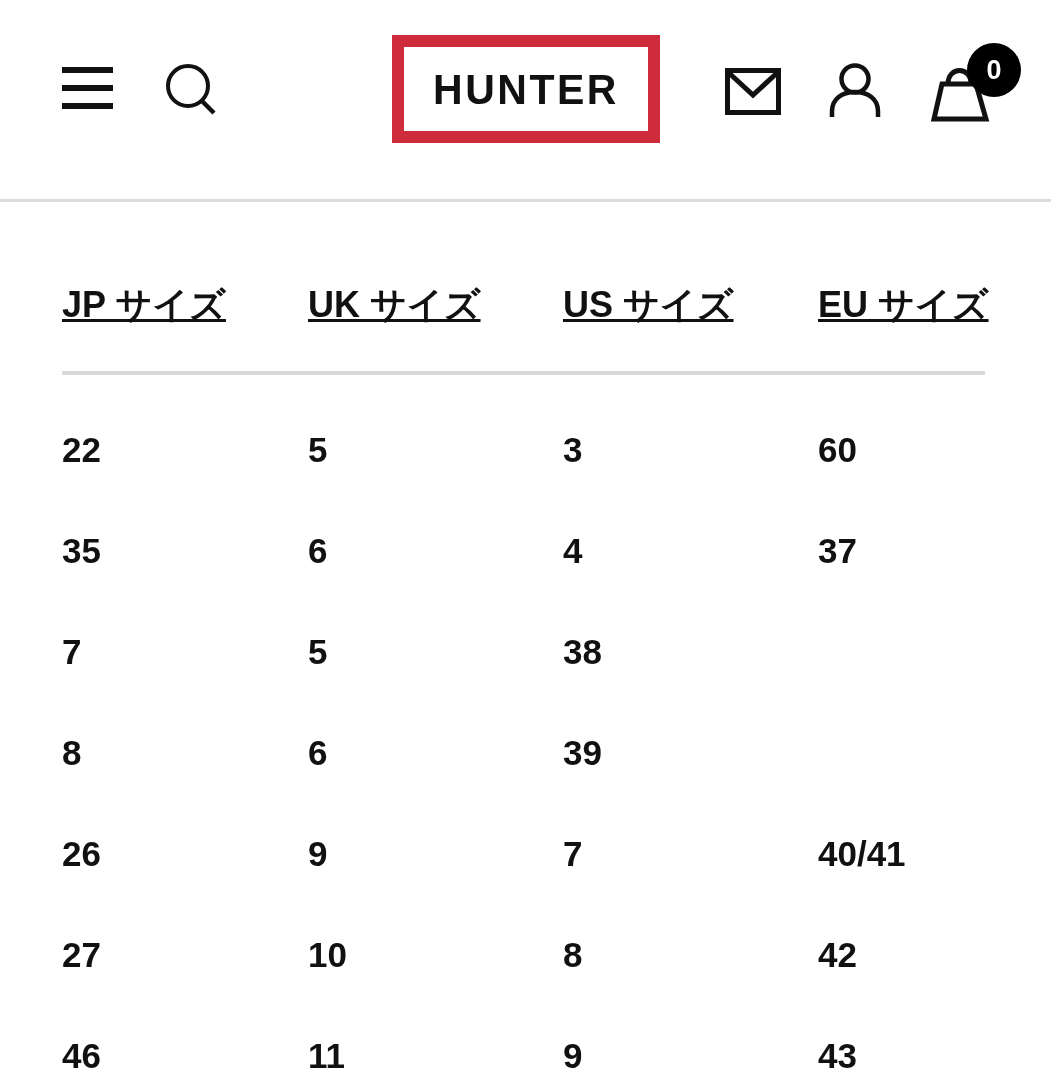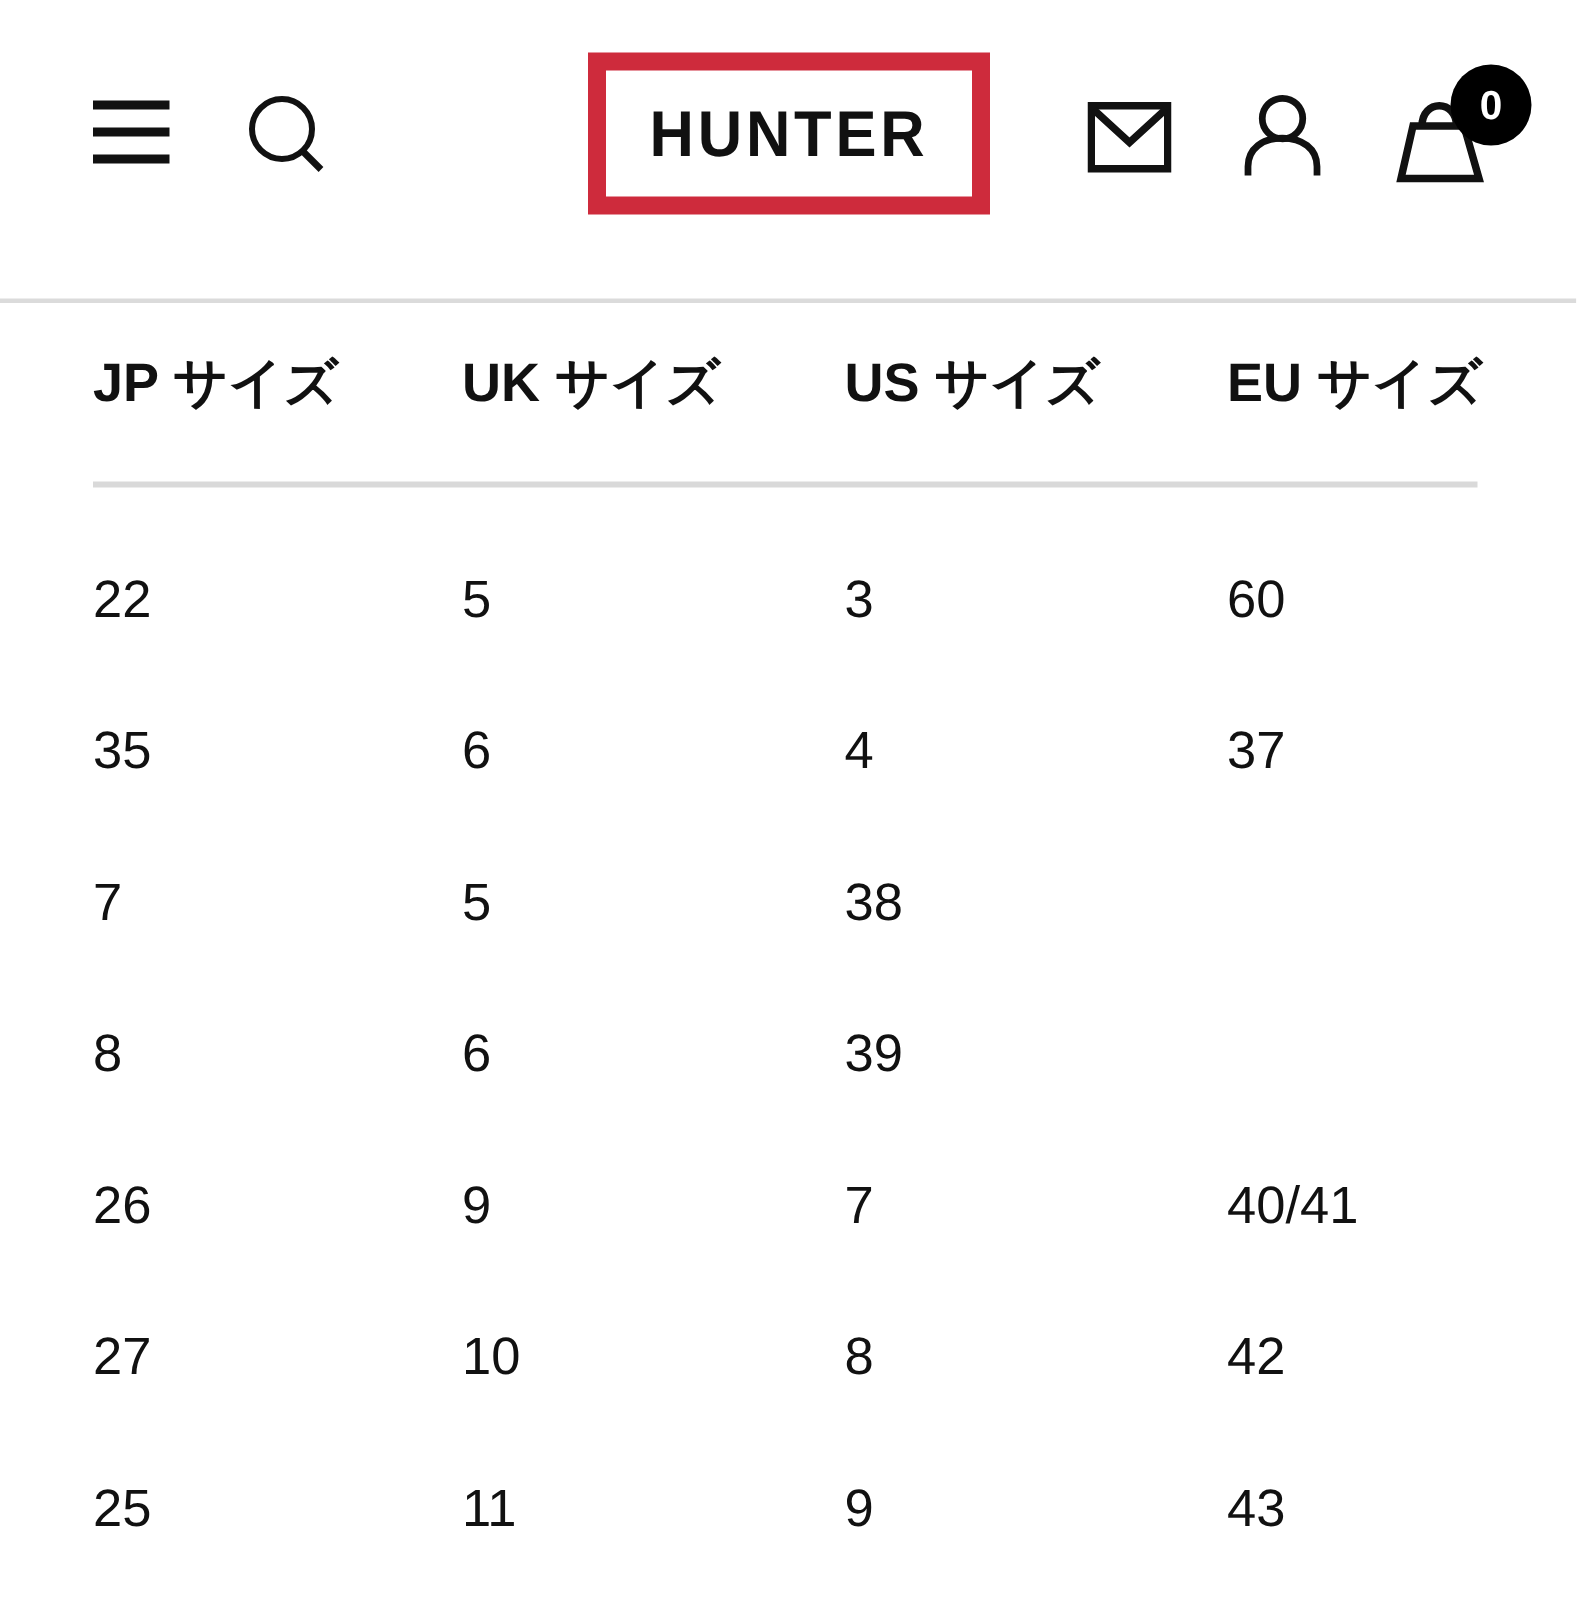--- a/index.html
+++ b/index.html
@@ -81,22 +81,23 @@
   }
 
   
   .table-section {
     padding-left: 62px;
     padding-right: 0;
   }
   .t-head {
     display: grid;
     grid-template-columns: 246px 255px 255px auto;
-    margin-top: 30px;
+    margin-top: 80px;
     line-height: 46px;
+    text-decoration: underline;
   }
   .t-head .th {
     font-size: 36px;
     font-weight: bold;
     color: #111111;
     white-space: nowrap;
   }
   .t-rule {
     margin-top: 43px;
     width: 923px;
@@ -105,21 +106,21 @@
   }
   .t-body { margin-top: 24px; }
   .t-row {
     display: grid;
     grid-template-columns: 246px 255px 255px auto;
     height: 101px;
     align-items: center;
   }
   .t-row .td {
     font-size: 35px;
-    font-weight: normal;
+    font-weight: bold;
     color: #111111;
     white-space: nowrap;
   }
 </style>
 </head>
 <body>
 
 <div class="page">
 
   <div class="header">
@@ -202,21 +203,21 @@
           <div class="td">7</div>
           <div class="td">40/41</div>
         </div>
         <div class="t-row">
           <div class="td">27</div>
           <div class="td">10</div>
           <div class="td">8</div>
           <div class="td">42</div>
         </div>
         <div class="t-row">
-          <div class="td">25</div>
+          <div class="td">46</div>
           <div class="td">11</div>
           <div class="td">9</div>
           <div class="td">43</div>
         </div>
       </div>
   </div>
 
 </div>
 
 </body></html>

